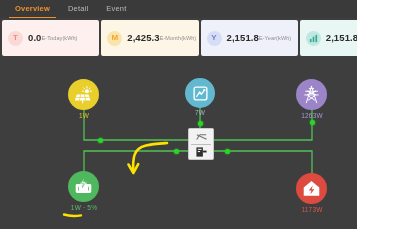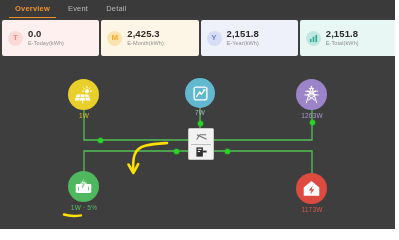--- a/index.html
+++ b/index.html
@@ -1,30 +1,30 @@
 <!DOCTYPE html>
 <html><head>
 <meta charset="utf-8">
 <style>
   html,body{margin:0;padding:0;background:#fff;}
   body{width:399px;height:229px;overflow:hidden;font-family:"Liberation Sans",sans-serif;}
-  #app{position:relative;width:395px;height:229px;background:#3e3e3e;overflow:hidden;text-decoration:underline;}
+  #app{position:relative;width:357px;height:229px;background:#3e3e3e;overflow:hidden;text-decoration:underline;}
 
   
   #tabbar{position:absolute;left:0;top:0;width:399px;height:18px;background:#3a3a3a;display:flex;align-items:center;padding-left:6px;box-sizing:border-box;}
   .tab{font-size:7.5px;color:#b9b9b9;padding:0 9px;height:18px;line-height:18px;position:relative;letter-spacing:.2px;white-space:nowrap;cursor:pointer;}
   .tab.active{color:#f0922b;font-weight:bold;}
   .tab.active:after{content:"";position:absolute;left:3px;right:3px;bottom:0;height:1.5px;background:#f0922b;}
 
   
   #cards{position:absolute;left:2px;top:20px;width:395px;height:36px;display:flex;gap:2px;}
   .card{flex:1;border-radius:2px;display:flex;align-items:center;padding-left:6px;box-sizing:border-box;position:relative;}
   .cicon{width:15px;height:15px;border-radius:50%;display:flex;align-items:center;justify-content:center;flex:0 0 auto;margin-right:5px;}
   .cicon span{font-size:8px;font-weight:bold;line-height:1;}
-  .ctext{display:flex;flex-direction:column;justify-content:center;line-height:1;}
+  .ctext{display:flex;justify-content:center;line-height:1;}
   .cval{font-size:9.5px;font-weight:bold;color:#2b2b2b;letter-spacing:.1px;}
   .clab{font-size:5.5px;color:#8e8e8e;margin-top:2.5px;letter-spacing:.1px;}
 
   
   #diagram{position:absolute;left:0;top:58px;width:399px;height:171px;}
   svg.flow{position:absolute;left:0;top:0;width:399px;height:171px;}
 
   .node{position:absolute;border-radius:50%;display:flex;align-items:center;justify-content:center;}
   .node svg{display:block;}
   .nlabel{position:absolute;font-size:6.5px;white-space:nowrap;text-align:center;letter-spacing:.2px;}
@@ -35,22 +35,22 @@
 
   .dot{position:absolute;width:5px;height:5px;border-radius:50%;background:#27d728;box-shadow:0 0 2px #27d728;}
 </style>
 </head>
 <body>
 
 <div id="app">
 
   <div id="tabbar">
     <div class="tab active">Overview</div>
+    <div class="tab">Detail</div>
     <div class="tab">Event</div>
-    <div class="tab">Detail</div>
   </div>
 
   <div id="cards">
 
     <div class="card" style="background:#fdf0ef">
       <div class="cicon" style="background:#fbd9d6">
         <span style="color:#f08a80">T</span>
       </div>
       <div class="ctext">
         <div class="cval">0.0</div>

